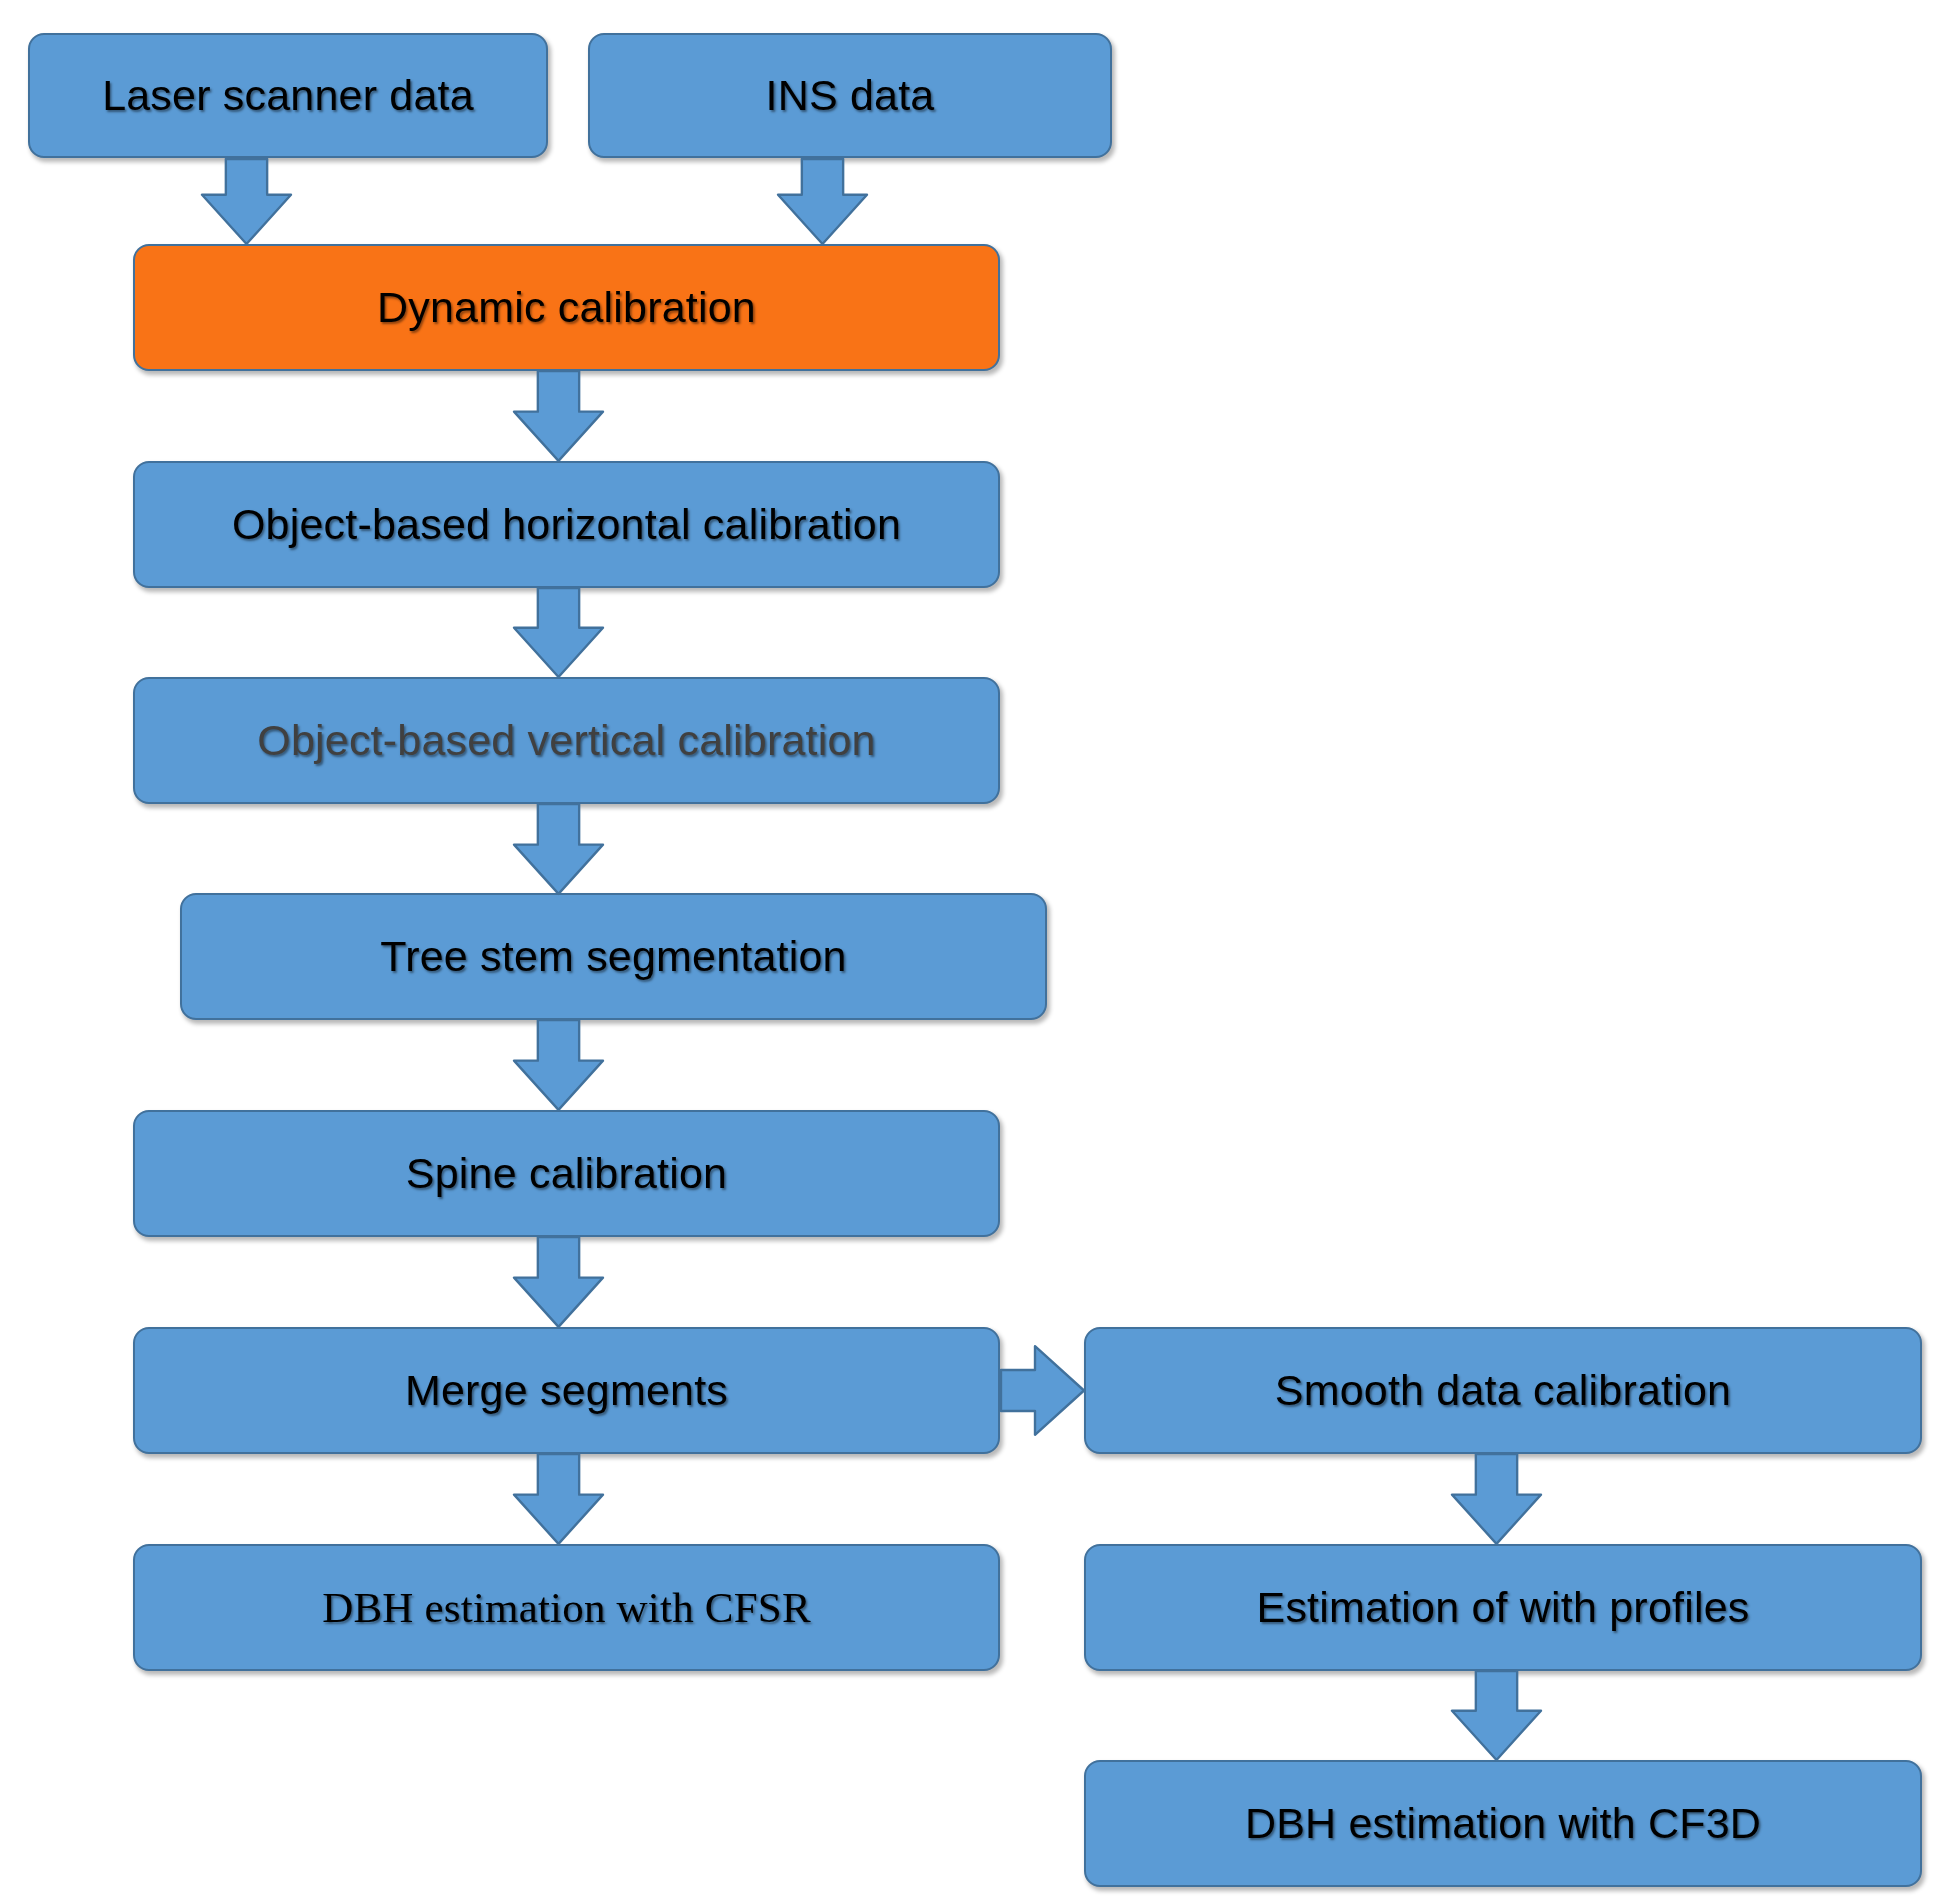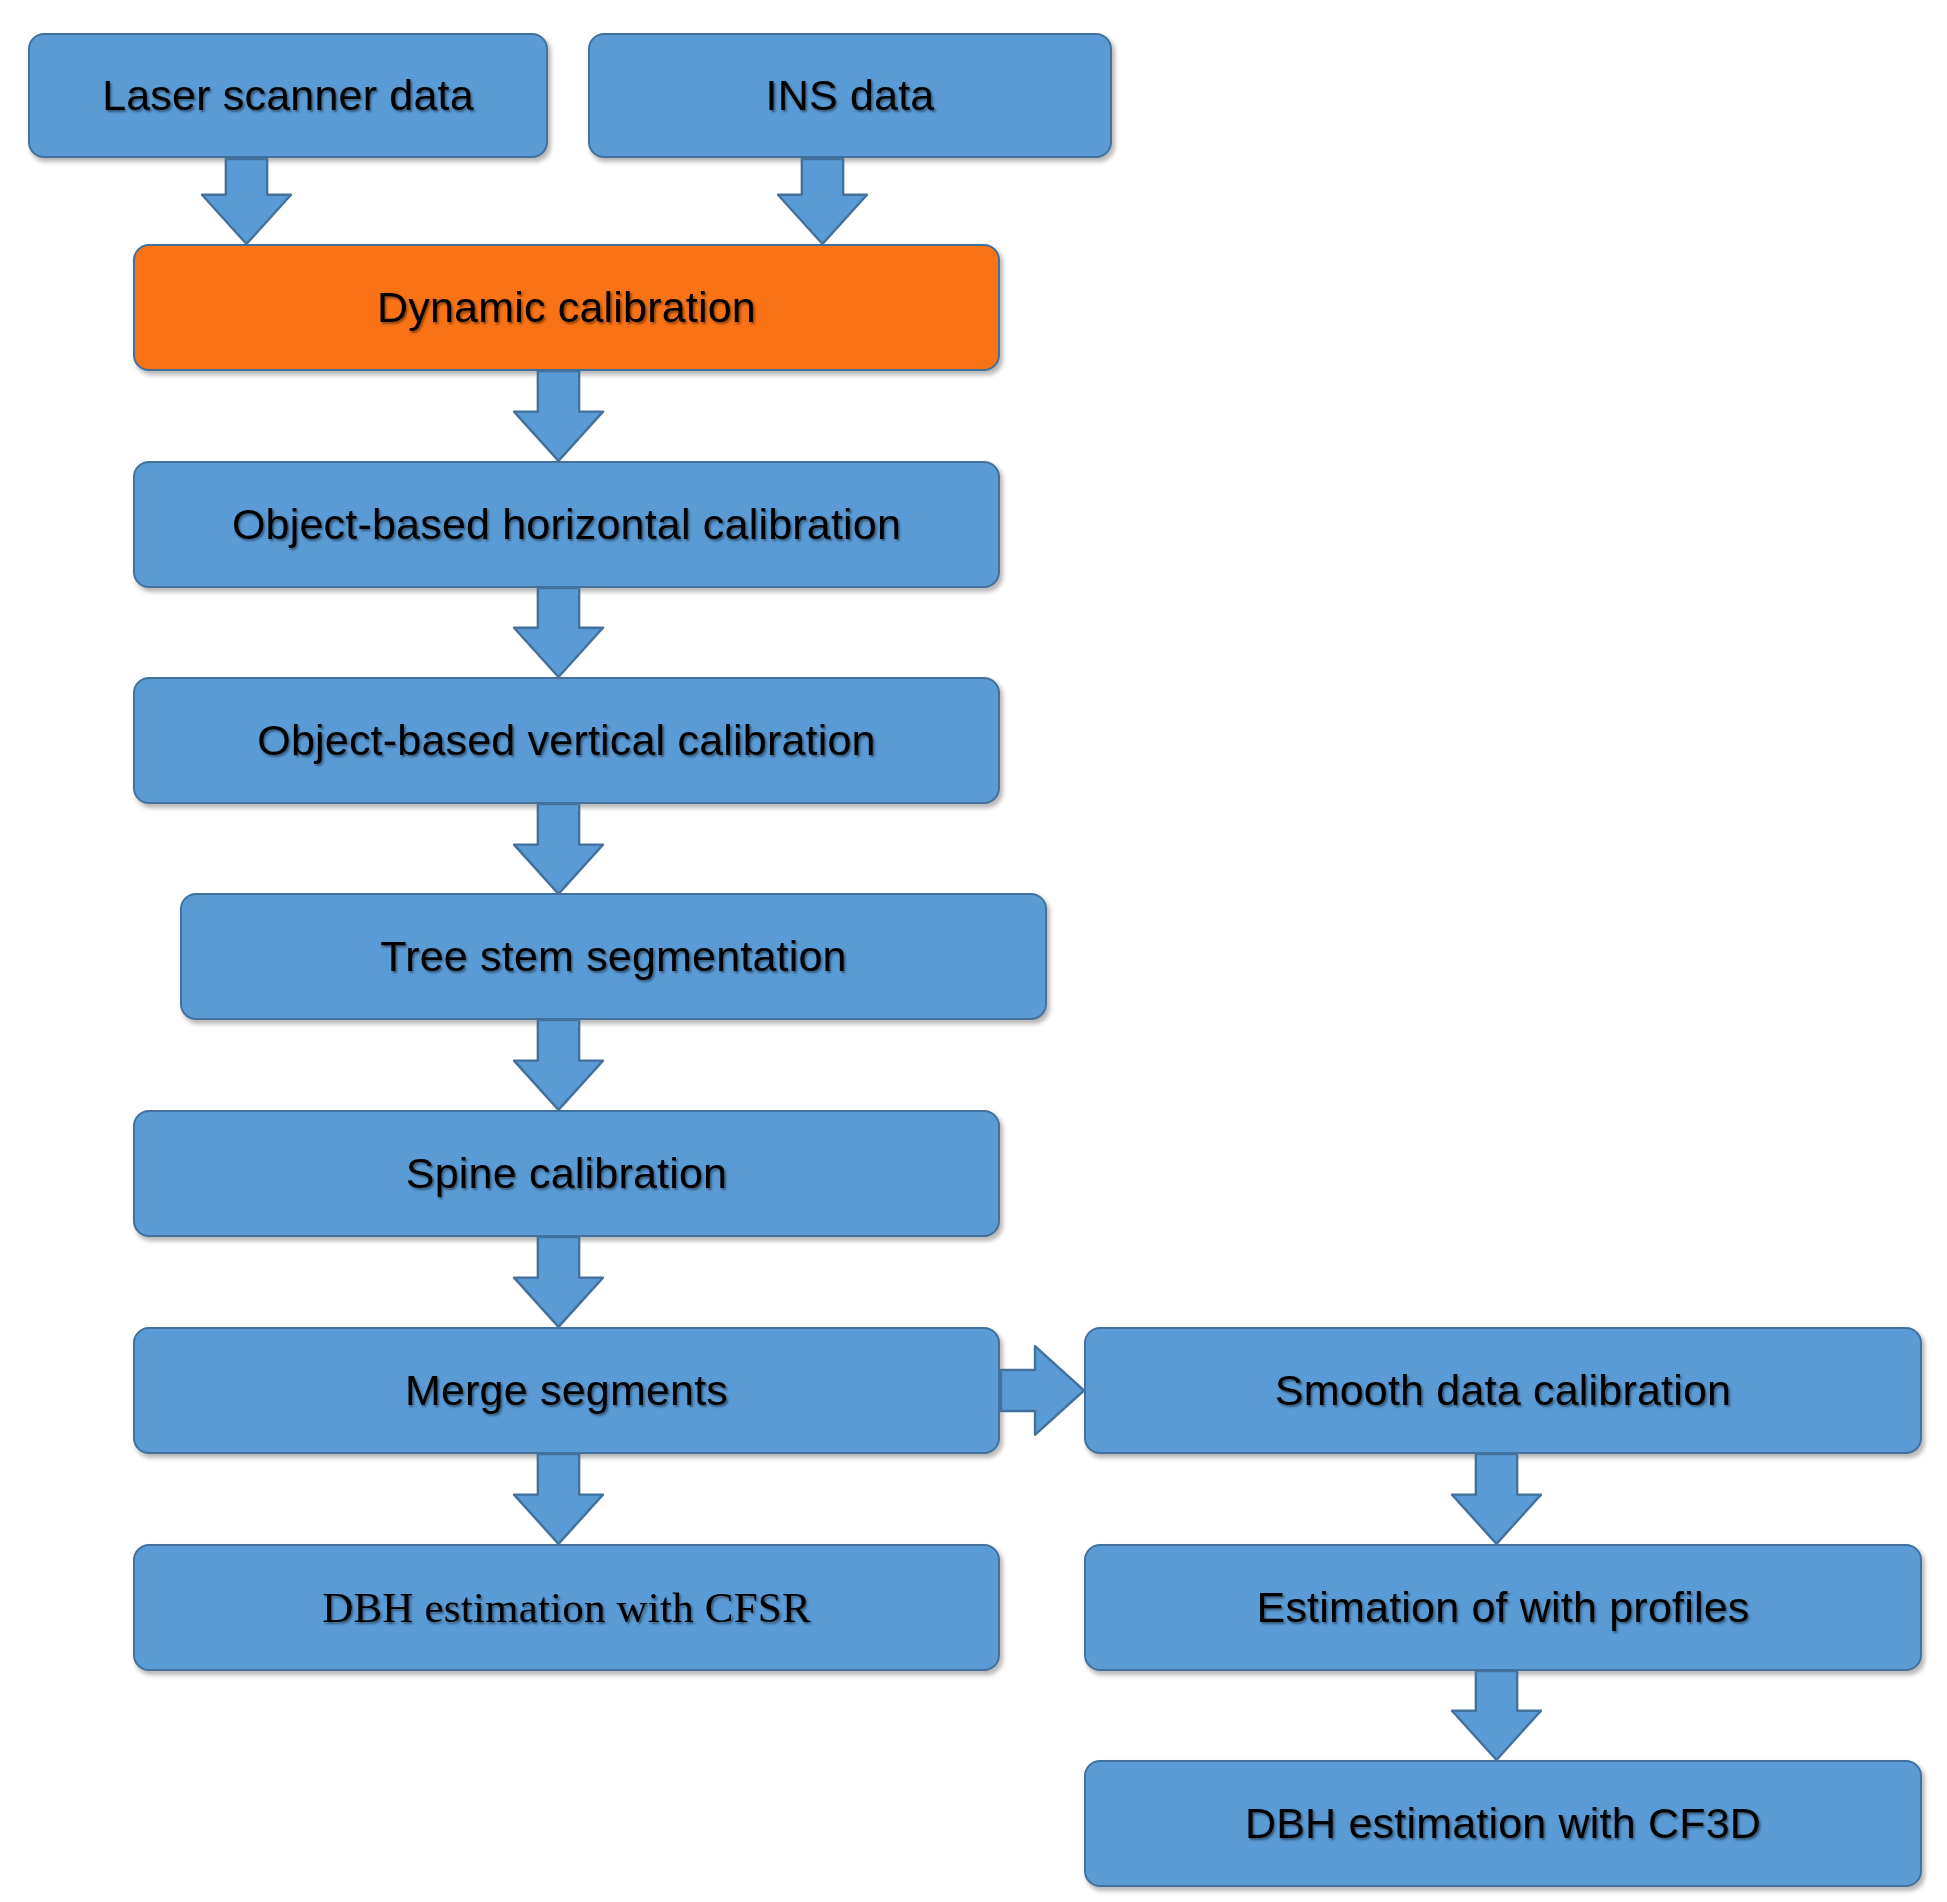--- a/index.html
+++ b/index.html
@@ -42,21 +42,21 @@
     <div class="node" style="left: 588px; top: 33px; width: 524px; height: 125px; background: rgb(91, 155, 213); border-color: rgb(65, 113, 156);">
       <span class="label" style="color: rgb(0, 0, 0);">INS data</span>
     </div>
     <div class="node" style="left: 133px; top: 244px; width: 867px; height: 127px; background: #f97316; border-color: rgb(65, 113, 156);">
       <span class="label" style="color: rgb(0, 0, 0);">Dynamic calibration</span>
     </div>
     <div class="node" style="left: 133px; top: 461px; width: 867px; height: 127px; background: rgb(91, 155, 213); border-color: rgb(65, 113, 156);">
       <span class="label" style="color: rgb(0, 0, 0);">Object-based horizontal calibration</span>
     </div>
     <div class="node" style="left: 133px; top: 677px; width: 867px; height: 127px; background: rgb(91, 155, 213); border-color: rgb(65, 113, 156);">
-      <span class="label" style="color: #000000;">Object-based vertical calibration</span>
+      <span class="label" style="color: #404040;">Object-based vertical calibration</span>
     </div>
     <div class="node" style="left: 133px; top: 893px; width: 867px; height: 127px; background: rgb(91, 155, 213); border-color: rgb(65, 113, 156); margin-left: 47px;">
       <span class="label" style="color: rgb(0, 0, 0);">Tree stem segmentation</span>
     </div>
     <div class="node" style="left: 133px; top: 1327px; width: 867px; height: 127px; background: rgb(91, 155, 213); border-color: rgb(65, 113, 156);">
       <span class="label" style="color: rgb(0, 0, 0);">Merge segments</span>
     </div>
     <div class="node" style="left: 133px; top: 1110px; width: 867px; height: 127px; background: rgb(91, 155, 213); border-color: rgb(65, 113, 156);">
       <span class="label" style="color: rgb(0, 0, 0);">Spine calibration</span>
     </div>

